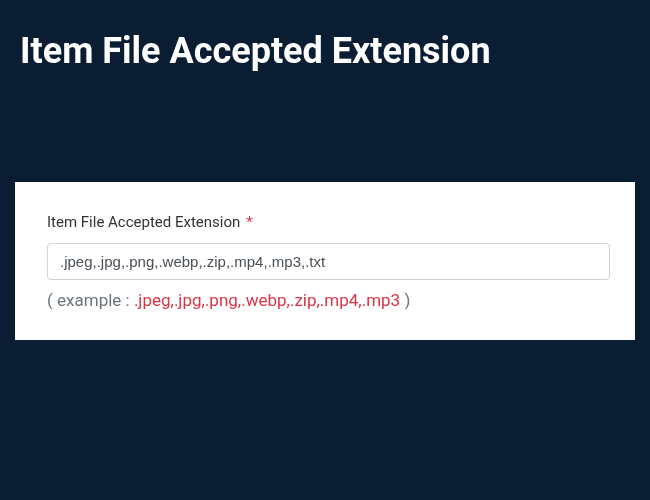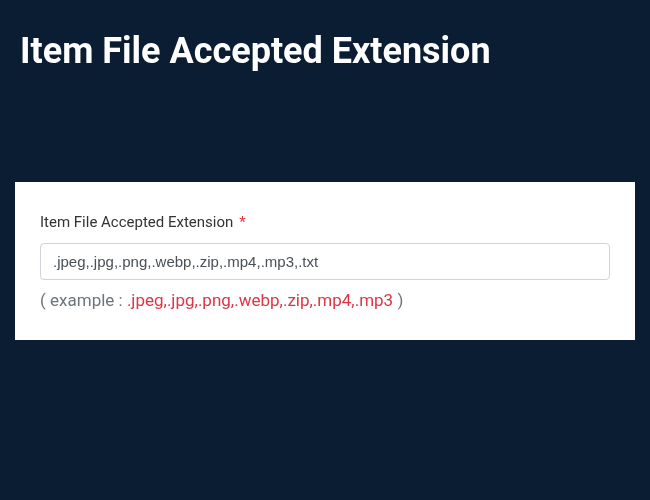--- a/index.html
+++ b/index.html
@@ -16,21 +16,21 @@
     }
     .header-title {
       color: #ffffff;
       font-size: 36px;
       font-weight: 700;
       padding: 30px 20px 10px 20px;
     }
     .form-card {
       background-color: #ffffff;
       margin: 100px 15px 0 15px;
-      padding: 30px 25px 30px 25px;
+      padding: 30px 25px 30px 32px;
     }
     .field-label {
       color: #333333;
       font-size: 15px;
       font-weight: 400;
       display: inline;
     }
     .required-asterisk {
       color: #dc3545;
       font-size: 15px;

